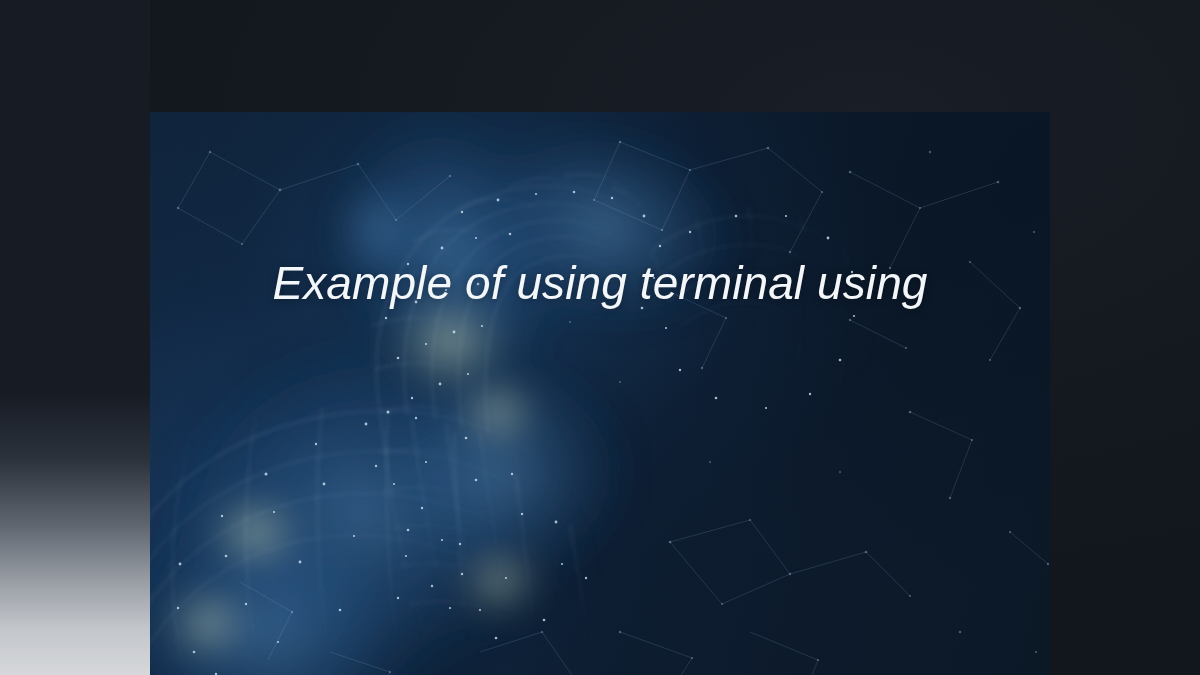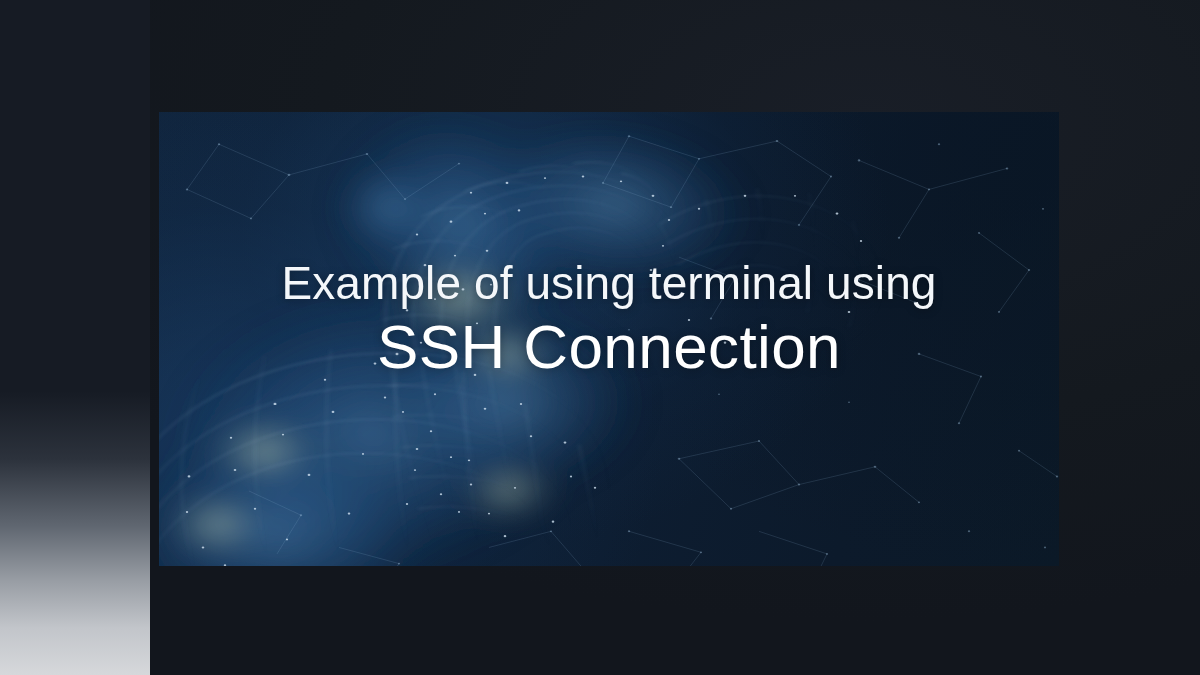--- a/index.html
+++ b/index.html
@@ -31,24 +31,25 @@
        rgba(22,27,36,1) 58%,
        rgba(44,50,60,1) 68%,
        rgba(96,103,113,1) 78%,
        rgba(152,157,164,1) 86%,
        rgba(194,197,202,1) 93%,
        rgba(214,216,219,1) 100%);
   }
   
   .slide {
     position: absolute;
-    left: 159px; top: 112px;
-    width: 900px; height: 454px;
+    left: 150px; top: 112px;
+    width: 900px; height: 563px;
     overflow: hidden;
     background: linear-gradient(105deg, #10243c 0%, #0e2137 28%, #0d1d31 55%, #0c1a2b 78%, #0b1927 100%);
+    font-style: italic;
   }
   .slide-veil {
     position: absolute; inset: 0;
     background:
       radial-gradient(600px 520px at 8% 72%, rgba(30,72,120,0.55) 0%, rgba(20,50,86,0.22) 45%, rgba(0,0,0,0) 72%),
       radial-gradient(520px 420px at 38% 26%, rgba(36,84,135,0.45) 0%, rgba(18,46,80,0.18) 50%, rgba(0,0,0,0) 75%),
       radial-gradient(700px 600px at 95% 10%, rgba(8,20,34,0.55) 0%, rgba(0,0,0,0) 70%);
   }
   .plexus { position: absolute; inset: 0; }
   .plexus svg { display: block; width: 100%; height: 100%; }
@@ -356,17 +357,16 @@
           <circle cx="420" cy="210" r="1.0"></circle>
             <circle cx="560" cy="350" r="1.0"></circle>
           <circle cx="690" cy="360" r="1.0"></circle>
             <circle cx="470" cy="270" r="1.0"></circle>
         </g>
       </svg>
     </div>
 
     <div class="textblock">
       <p class="subtitle">Example of using terminal using</p>
-      <p class="title-line">SSH Connection</p>
     </div>
 
   </div>
 </div>
 
 </body></html>

